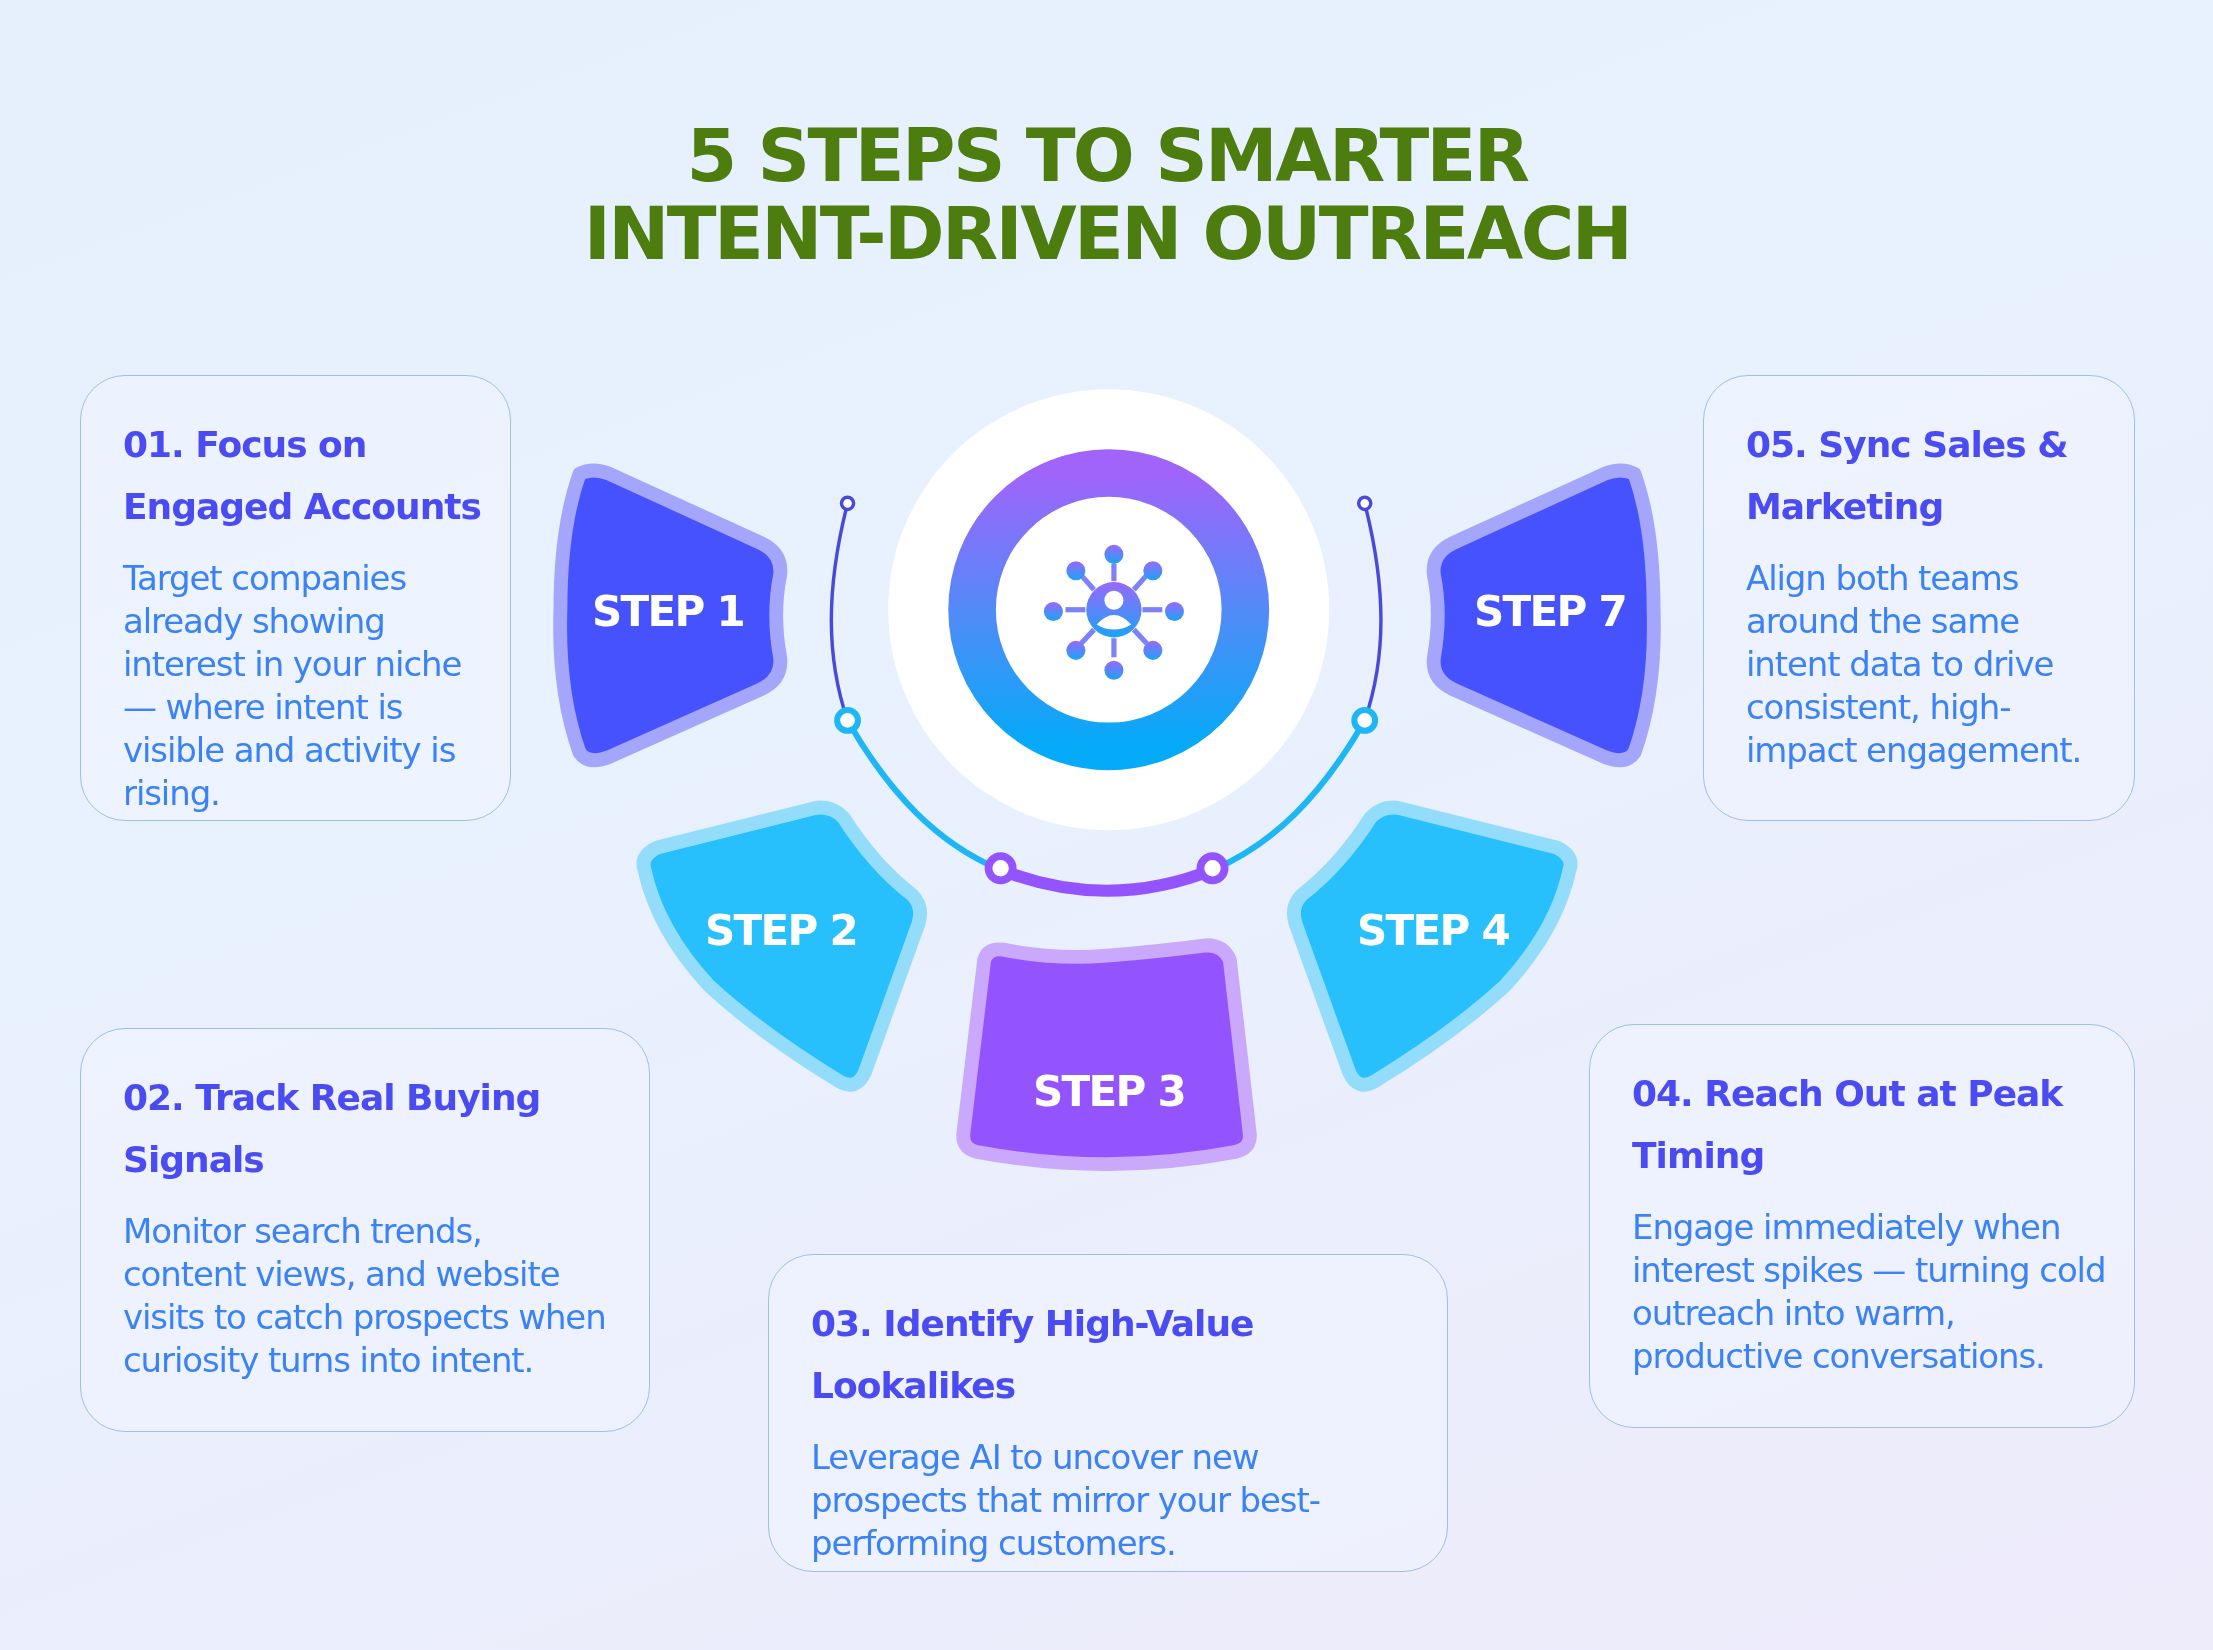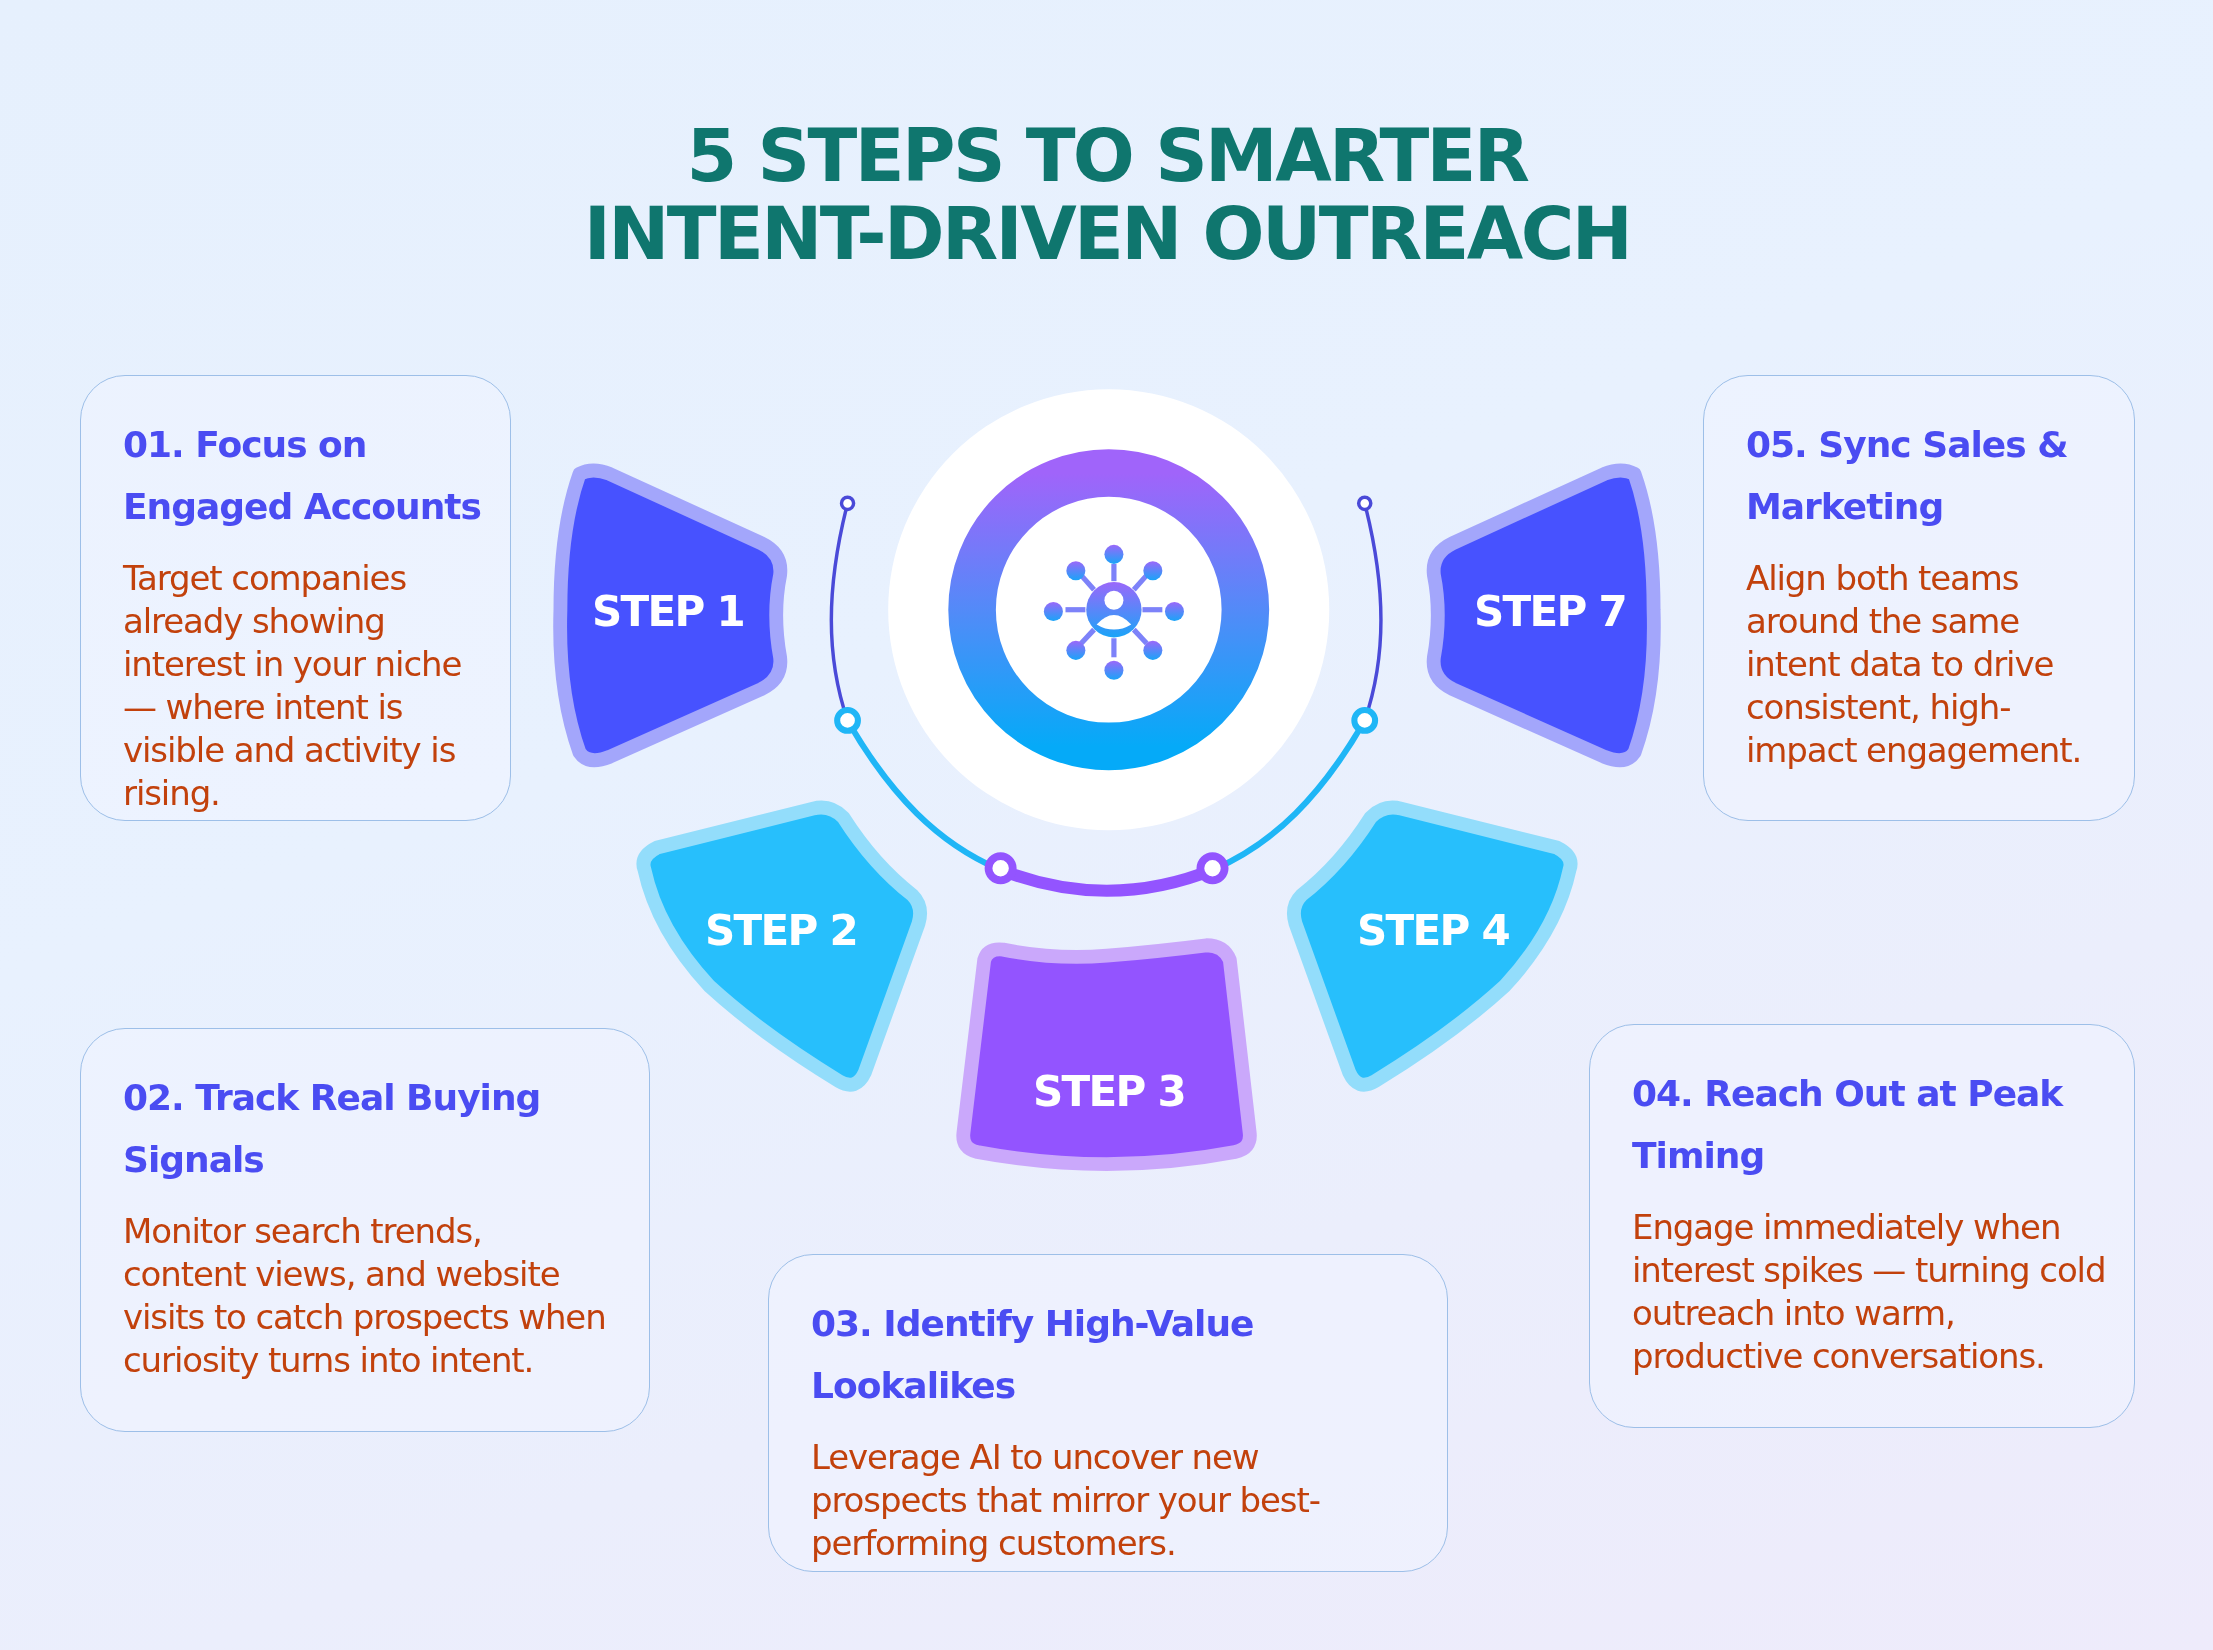--- a/index.html
+++ b/index.html
@@ -3,38 +3,38 @@
 <meta charset="utf-8">
 <style>
   html, body { margin: 0; padding: 0; }
   body {
     width: 2214px; height: 1651px; overflow: hidden; position: relative;
     background: linear-gradient(160deg, #e6f0fd 0%, #e8f1fe 40%, #ebeefc 70%, #eeebfb 100%);
     font-family: "Liberation Sans", sans-serif;
   }
   .title {
     position: absolute; left: 0; right: 0; top: 117px;
-    text-align: center; color: #0f766e; font-weight: 900;
+    text-align: center; color: #4d7c0f; font-weight: 900;
     font-family: "DejaVu Sans", sans-serif;
     font-size: 73px; line-height: 78px; letter-spacing: -2.6px;
   }
   .title span { display: block; }
   .card {
     position: absolute; box-sizing: border-box;
     border: 1.7px solid #9dbfe8; border-radius: 45px;
     background: rgba(240, 244, 255, 0.55);
     padding: 38px 0 0 42px;
   }
   .card h2 {
     margin: 0; color: #4a4cf2; font-weight: 700;
     font-family: "DejaVu Sans", sans-serif;
     font-size: 36px; line-height: 62px; letter-spacing: -1px;
   }
   .card p {
-    margin: 19px 0 0 0; color: #c2410c;
+    margin: 19px 0 0 0; color: #3b82f6;
     font-family: "DejaVu Sans", sans-serif;
     font-size: 34px; line-height: 43px; letter-spacing: -1.1px; font-weight: 400;
   }
   #card1 { left: 80px; top: 375px; width: 431px; height: 446px; }
   #card5 { left: 1703px; top: 375px; width: 432px; height: 446px; }
   #card2 { left: 80px; top: 1028px; width: 570px; height: 404px; }
   #card4 { left: 1589px; top: 1024px; width: 546px; height: 404px; }
   #card3 { left: 768px; top: 1254px; width: 680px; height: 318px; }
   #card1 p, #card5 p { width: 363px; }
   #card2 p { width: 484px; }

